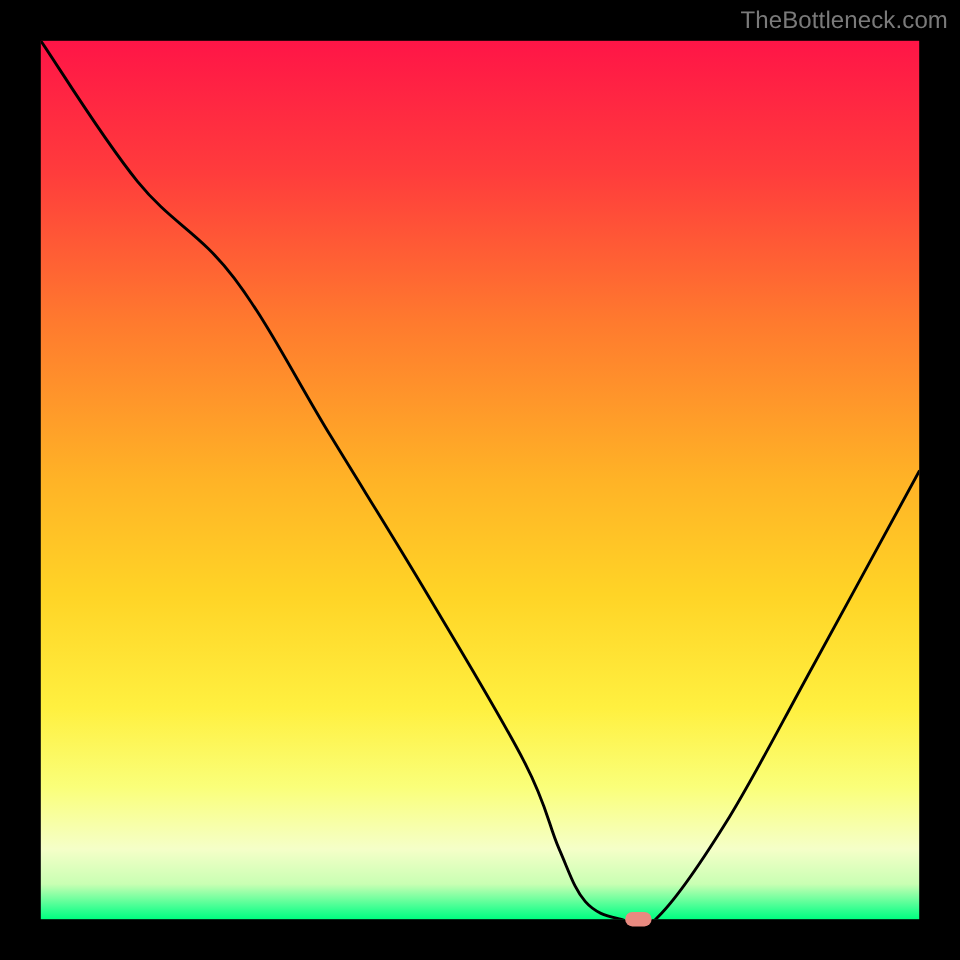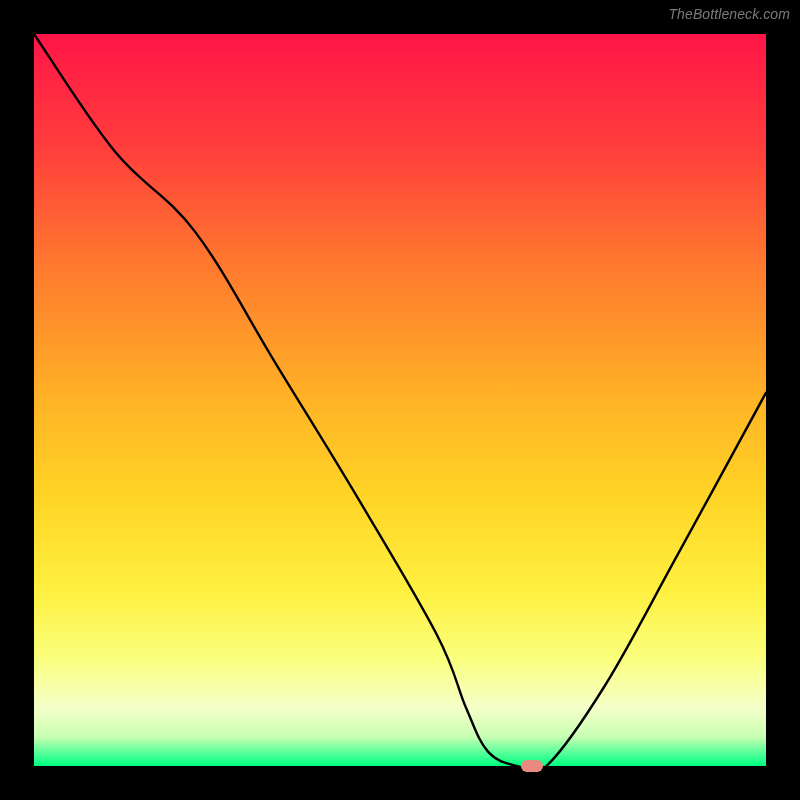--- a/index.html
+++ b/index.html
@@ -38,25 +38,24 @@
       #c9ffb3 96%,
       #2eff8f 99%,
       #00ff80 100%
     );
   }
   .watermark {
     position: absolute;
     top: 6px;
     right: 10px;
     color: #7a7a7a;
-    font-size: 14px;
+    font-size: 20px;
     font-weight: 400;
     letter-spacing: 0.1px;
     user-select: none;
-    font-style: italic;
   }
   svg.curve {
     position: absolute;
     left: 0;
     top: 0;
     width: 732px;
     height: 732px;
     pointer-events: none;
   }
   .marker {

